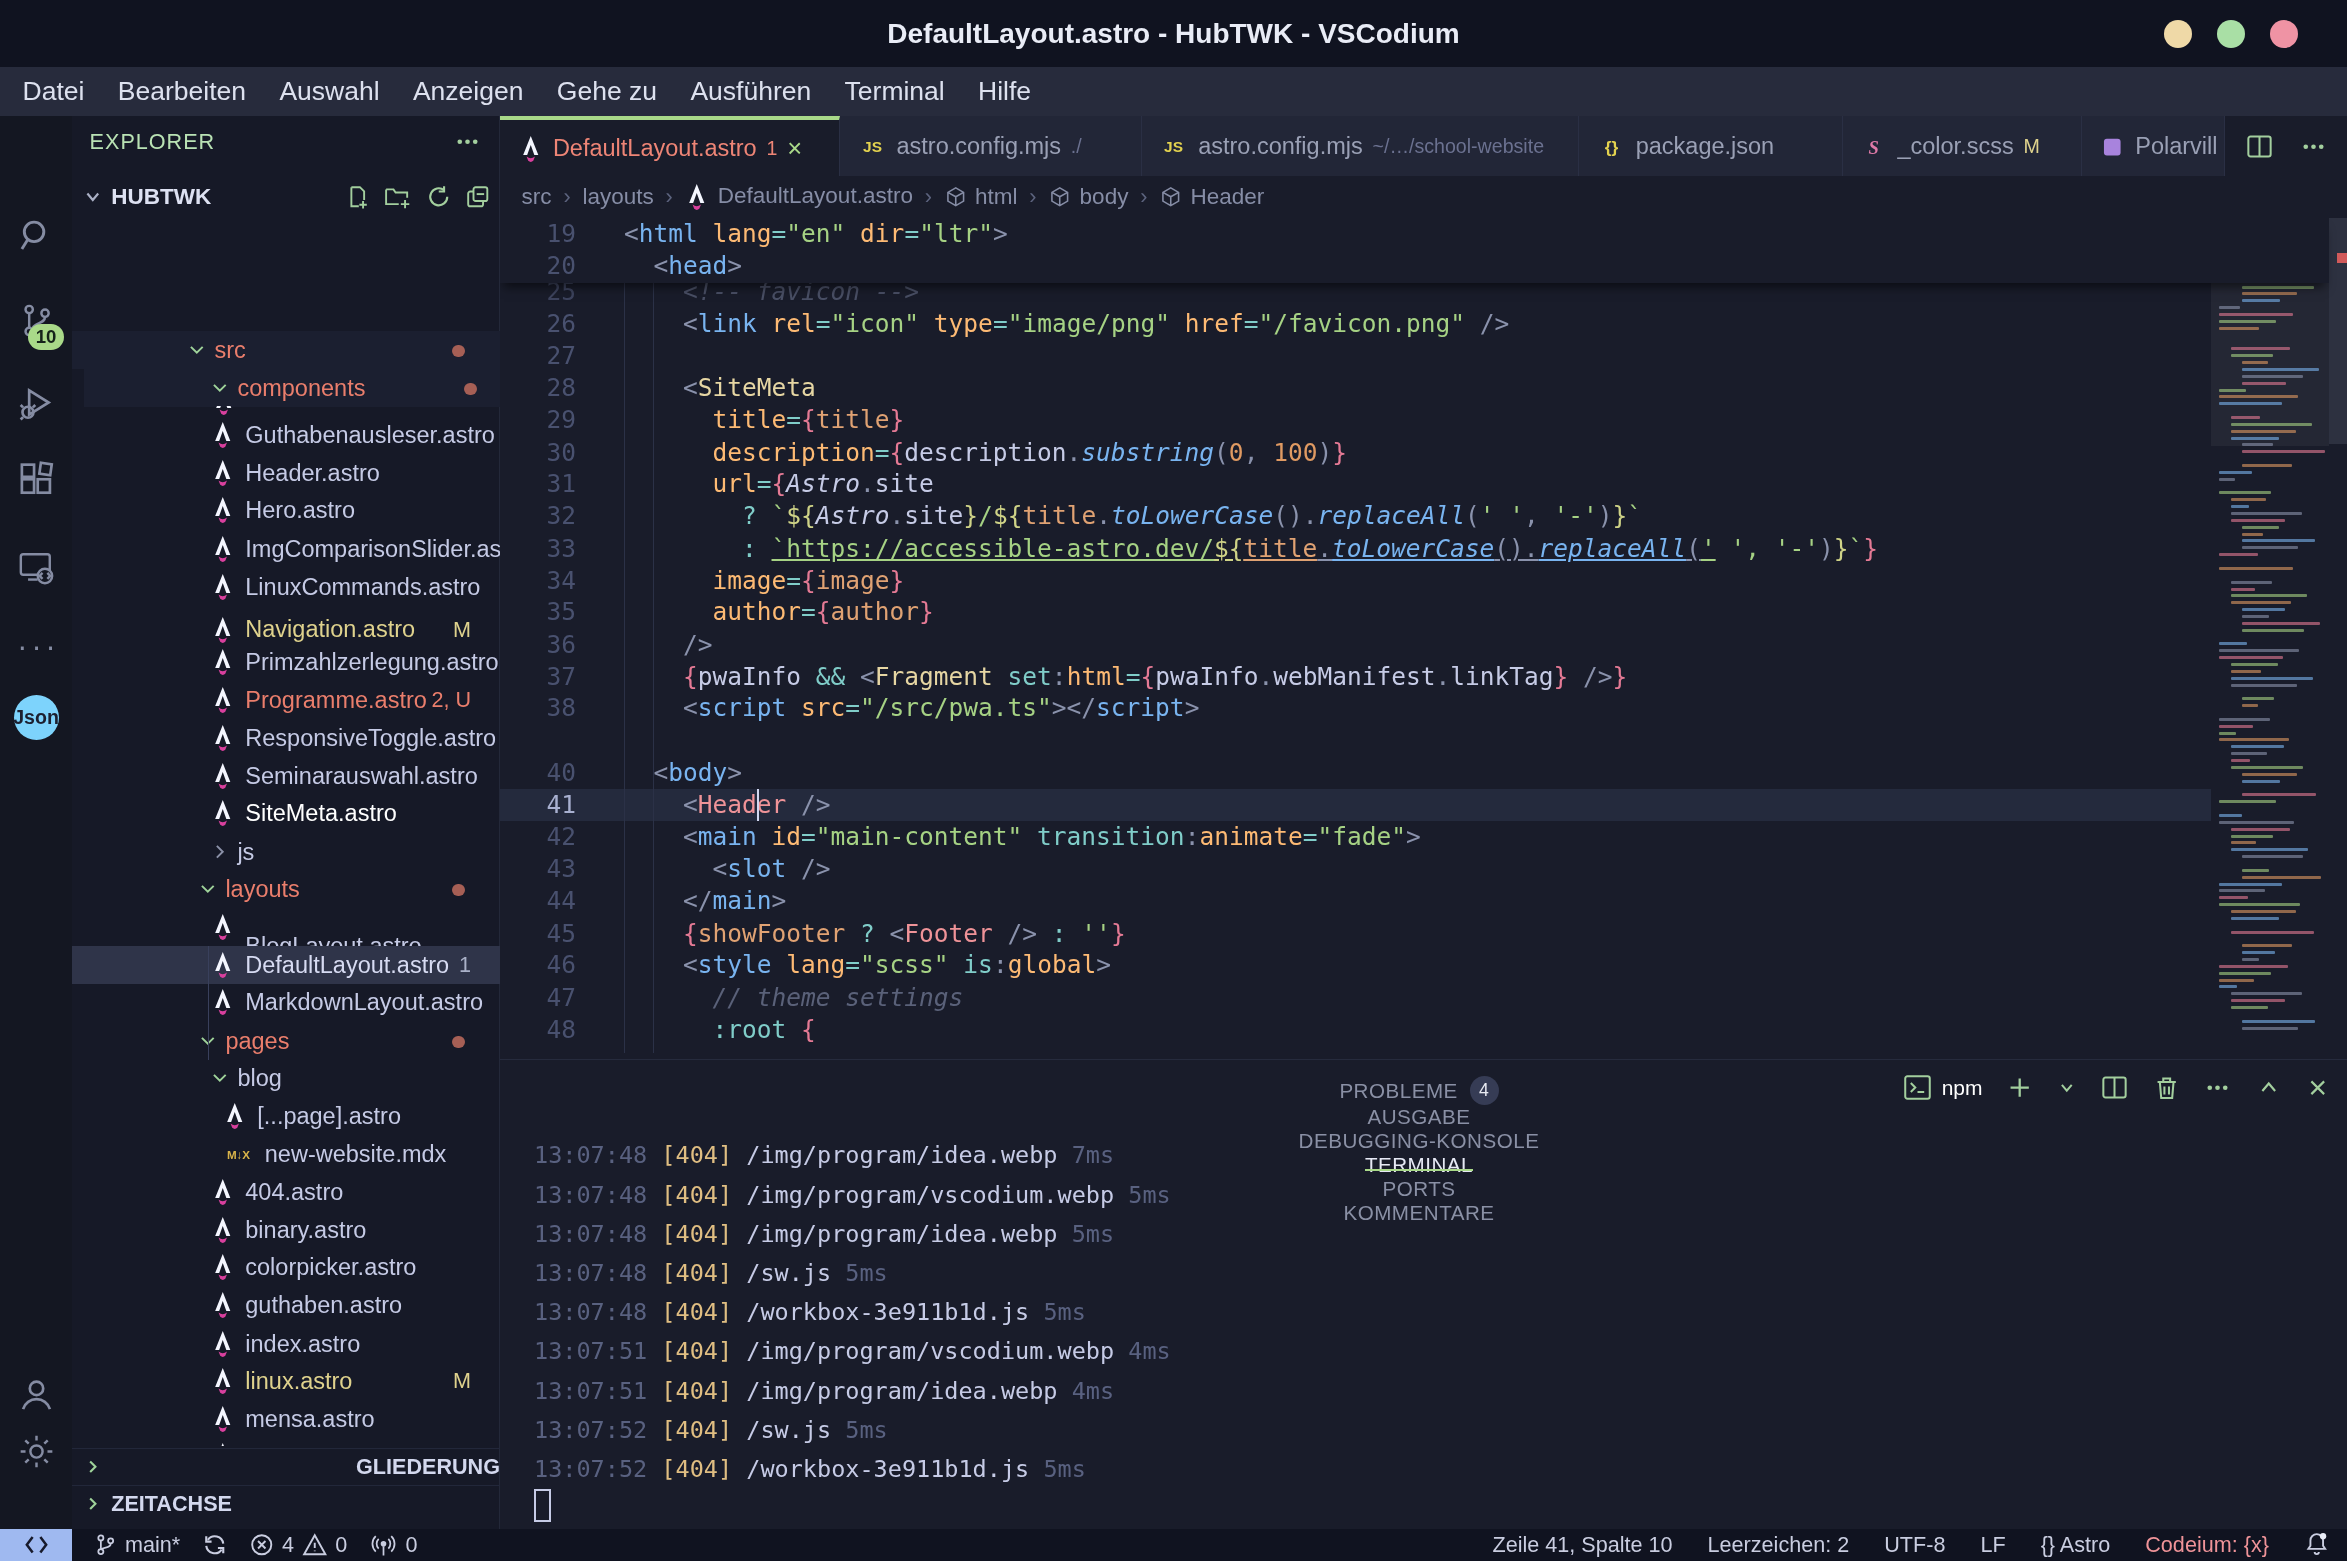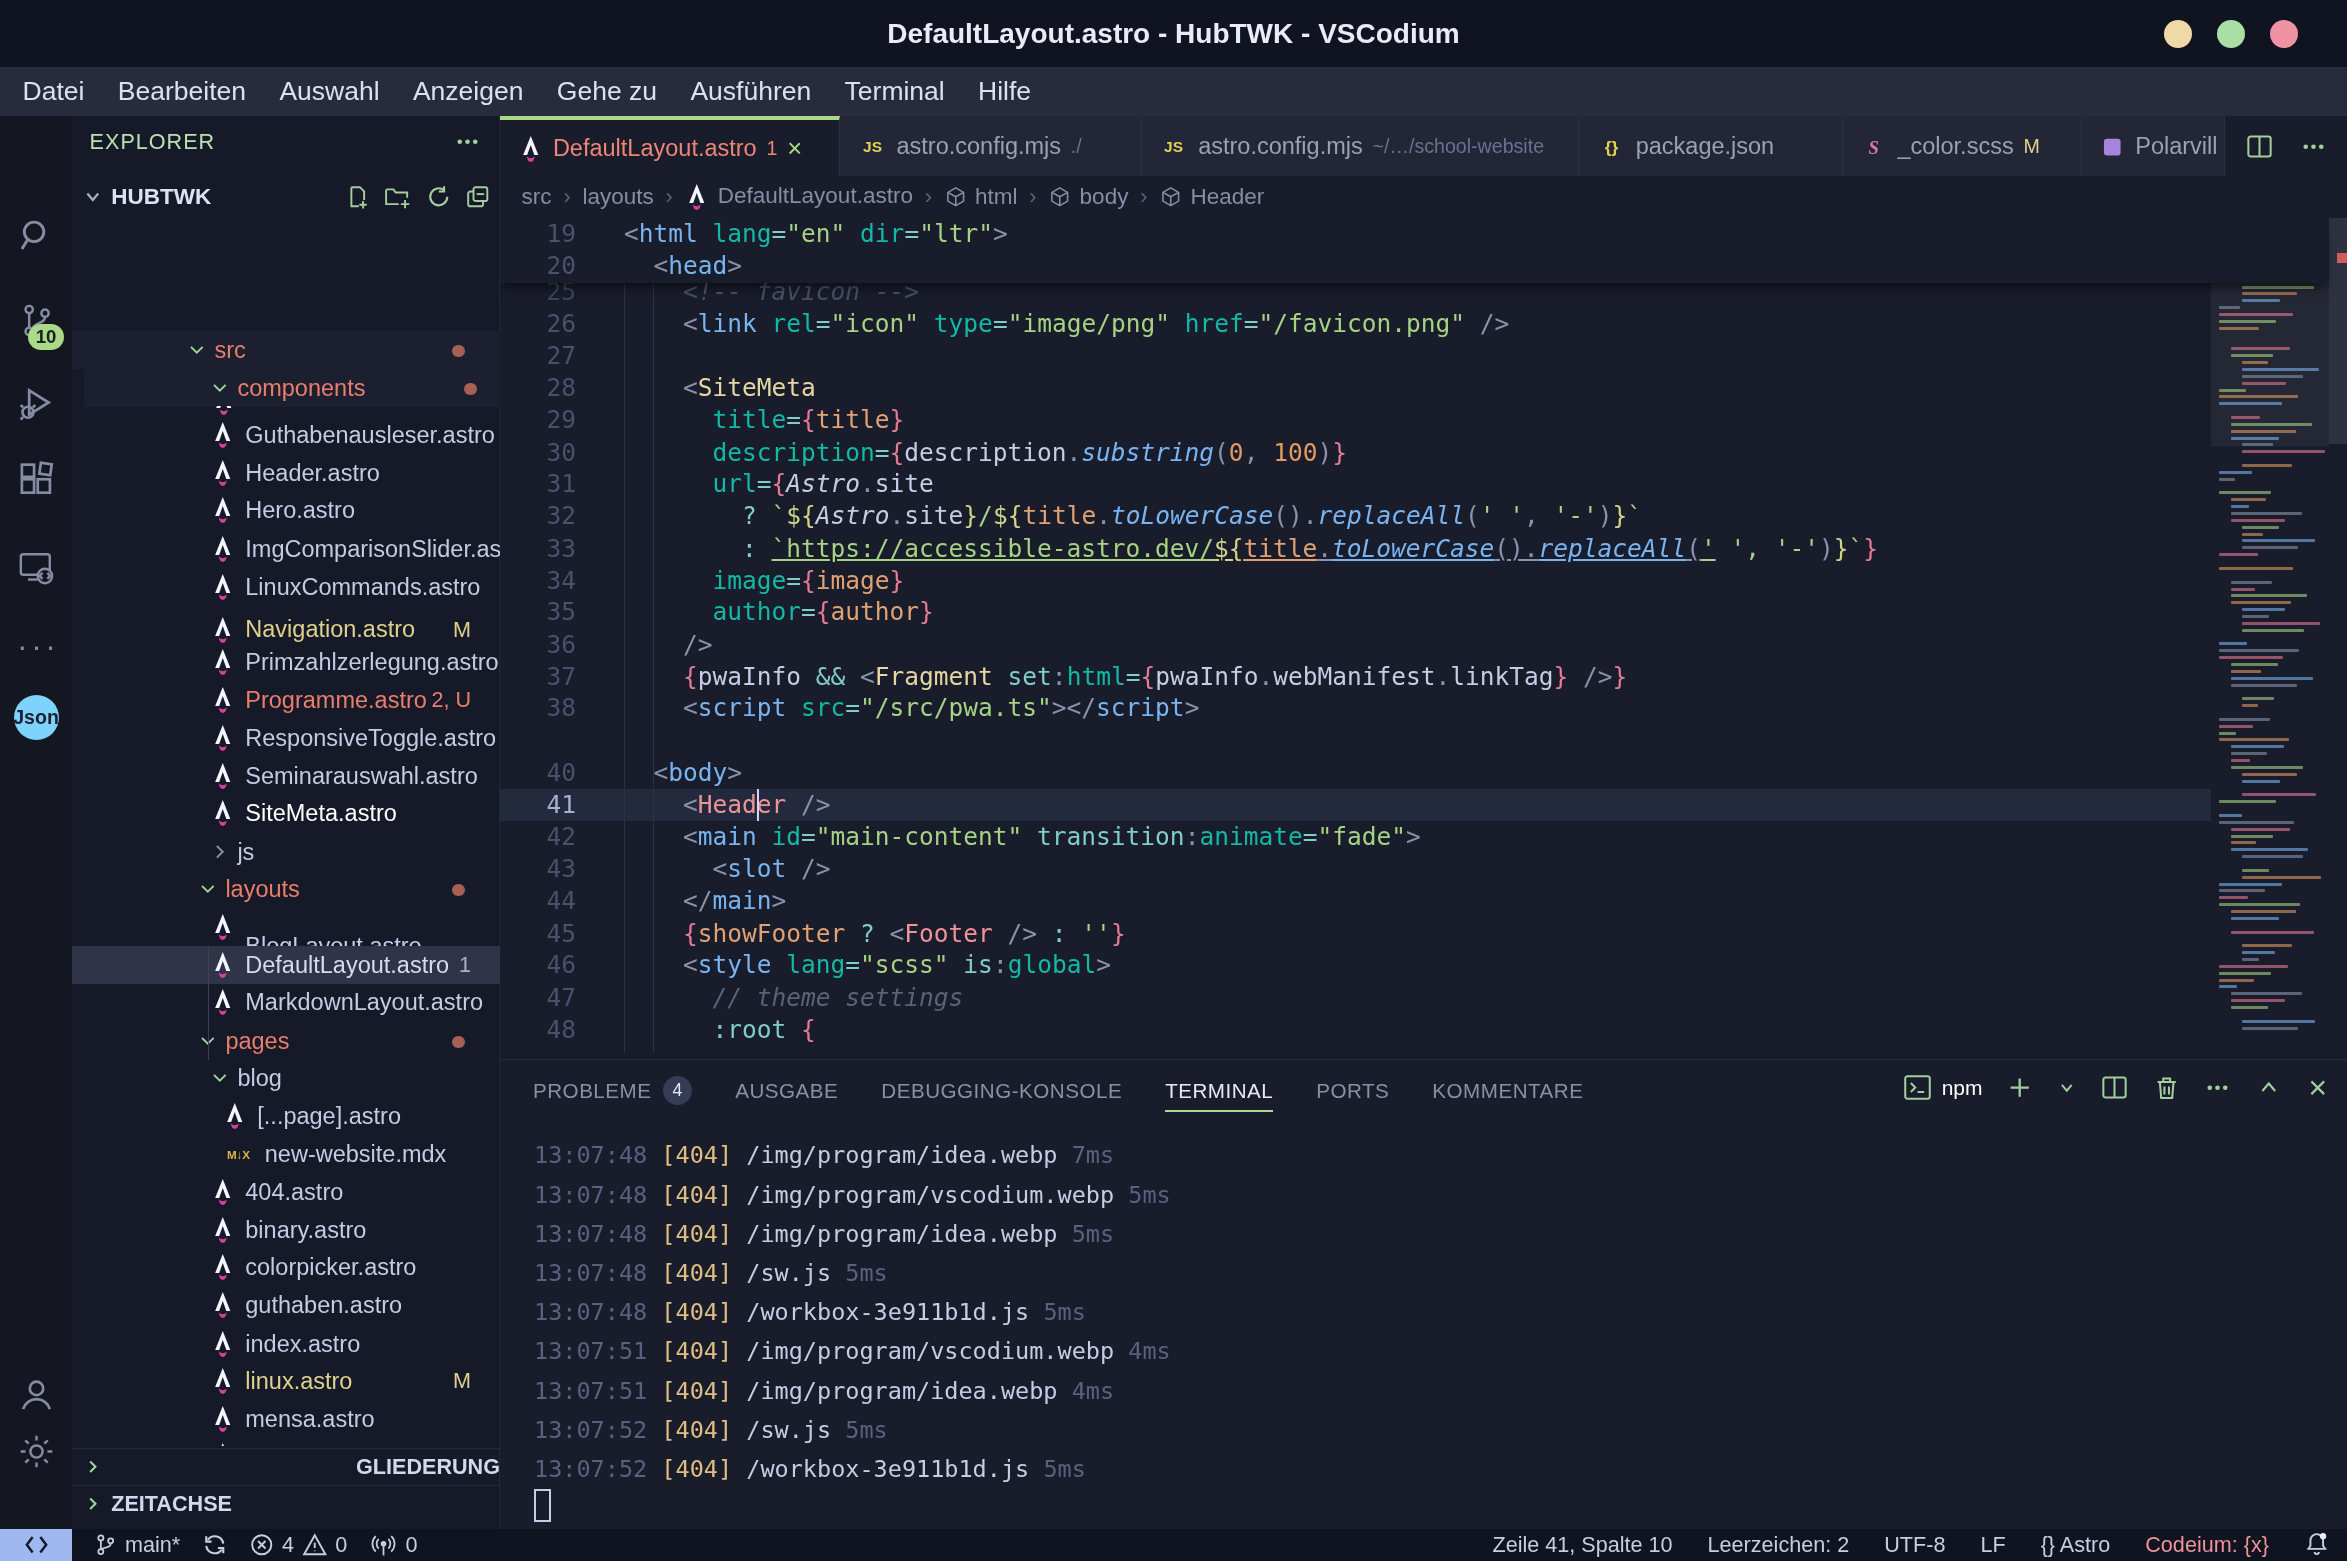--- a/index.html
+++ b/index.html
@@ -55,40 +55,40 @@
   .bc-sep{color:#5c637e;margin:0 11.8px;font-size:21.6px;}
   .bc-item{display:flex;align-items:center;gap:7.8px;white-space:nowrap;}
   
   #code{left:500px;top:218px;width:1848px;height:841px;background:#191c2a;overflow:hidden;}
   .code-line{position:absolute;left:0;width:1829px;height:32px;font-family:"DejaVu Sans Mono",monospace;
      font-size:24.5px;line-height:32px;white-space:pre;}
   .code-line .num{position:absolute;left:0;width:76px;text-align:right;color:#49516f;}
   .code-line .src{position:absolute;left:124px;}
   .code-line.current{background:#242a3d;}
   .code-line.current .num{color:#a8b0d0;}
-  .tk-pun{color:#8a92ac}.tk-tag{color:#79b4f0}.tk-attr{color:#14b8a6}.tk-str{color:#a6d284}
+  .tk-pun{color:#8a92ac}.tk-tag{color:#79b4f0}.tk-attr{color:#fdba74}.tk-str{color:#a6d284}
   .tk-com{color:#5a6179;font-style:italic}.tk-num{color:#e09a62}
   .tk-mth{color:#79b4f0;font-style:italic}.tk-cmp{color:#e6d6a3}.tk-cmp2{color:#ef9398}
   .tk-brc{color:#e57a95}.tk-idf{color:#e0a273}.tk-var{color:#c6cbe6}
   .tk-opr{color:#80cdc9}.tk-tpl{color:#cfd387}.tk-itv{color:#c6cbe6;font-style:italic}
   .useg{text-decoration:underline;}
   #sticky{left:0;top:0;width:1829px;height:65px;background:#191c2a;box-shadow:0 7.8px 9.8px -3.9px rgba(0,0,0,.55);z-index:5;}
   .ind-guide{position:absolute;width:1px;background:#2b3147;z-index:1;}
   #cursor{position:absolute;width:2px;height:32px;background:#d2d7ef;z-index:4;}
   
   #minimap{left:2211px;top:218px;width:118px;height:841px;background:#191c2a;overflow:hidden;}
   .mm-line{position:absolute;border-radius:1px;opacity:.6;}
   #mm-slider{position:absolute;left:0;top:0;width:118px;height:228px;background:rgba(255,255,255,.05);}
   #mm-modline{position:absolute;left:0;top:9.8px;width:118px;height:2.9px;background:#c86a9a;}
   #ruler{left:2329px;top:218px;width:18.6px;height:841px;}
   #ruler-thumb{position:absolute;left:0;top:0;width:18.6px;height:226px;background:rgba(200,205,230,.12);}
   #ruler-err{position:absolute;left:7.8px;top:35px;width:9.8px;height:9.8px;background:#d15a5a;}
   
   #panel{left:500px;top:1059px;width:1848px;height:470px;background:#191c2a;border-top:1px solid #262b3d;box-sizing:border-box;}
-  #panel-tabs{position:absolute;left:0;top:3px;width:1848px;height:55px;display:flex;align-items:center;padding-left:33px;box-sizing:border-box;}
+  #panel-tabs{position:absolute;left:0;top:16px;width:1848px;height:55px;display:flex;align-items:center;padding-left:33px;box-sizing:border-box;flex-direction:column;}
   .ptab{font-size:20.6px;color:#8a90a5;margin-right:43px;height:55px;display:flex;align-items:center;position:relative;letter-spacing:0.5px;}
   .ptab.active{color:#e6e9f5;}
   .ptab.active::after{content:"";position:absolute;left:0;right:0;bottom:5.9px;height:2px;background:#a9d989;}
   .ptab .pbadge{margin-left:11.8px;background:#363c55;color:#e8eaf2;border-radius:50%;width:29px;height:29px;
      font-size:17.6px;display:flex;align-items:center;justify-content:center;}
   #panel-actions{position:absolute;right:17.6px;top:0;height:55px;display:flex;align-items:center;gap:23.5px;color:#a3cf9e;}
   #panel-actions .npm-lbl{color:#ffffff;font-size:21px;margin-left:-13.7px;}
   .trow{position:absolute;left:34px;height:39px;font-family:"DejaVu Sans Mono",monospace;font-size:23.5px;line-height:39px;white-space:pre;}
   .tr-time{color:#596180}.tr-status{color:#e0be82}.tr-path{color:#c6cbe6}.tr-ms{color:#596180}
   #term-cursor{position:absolute;left:34px;width:16.7px;height:33px;border:2px solid #c6cbe6;box-sizing:border-box;}

